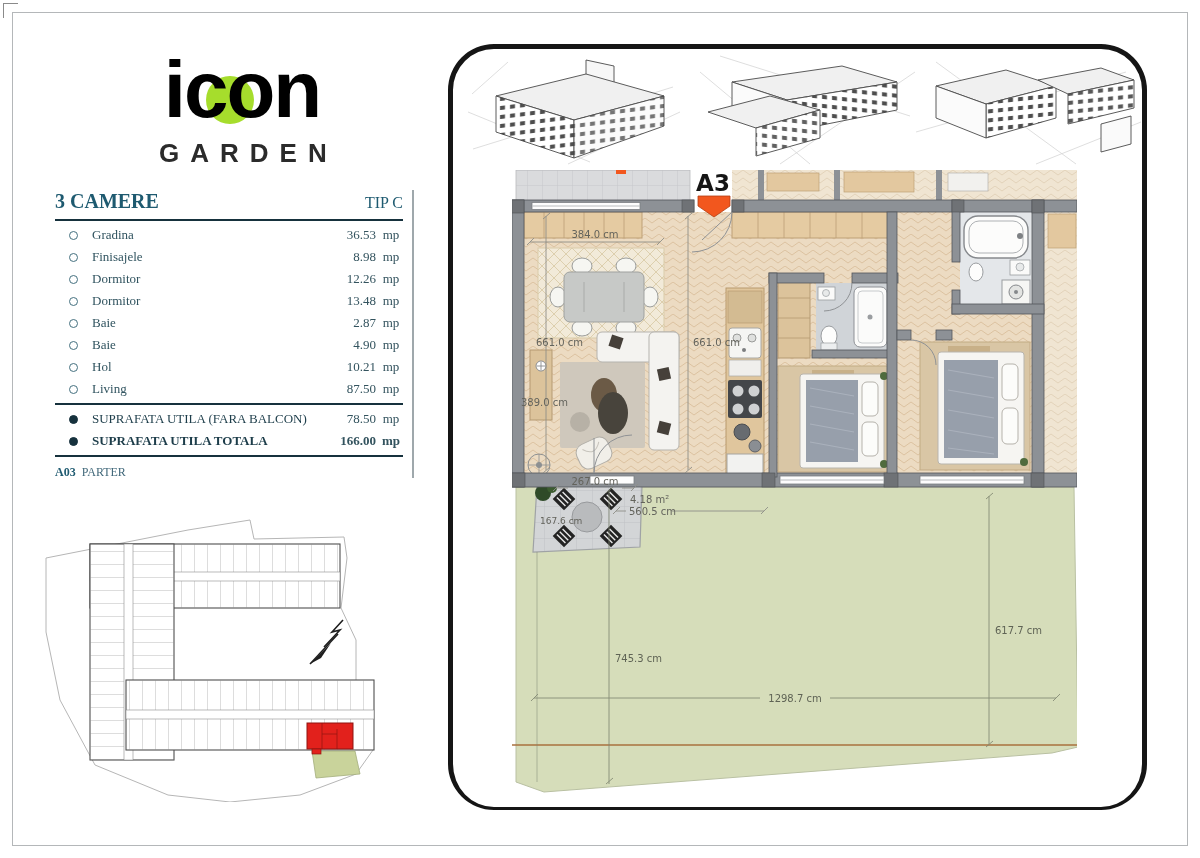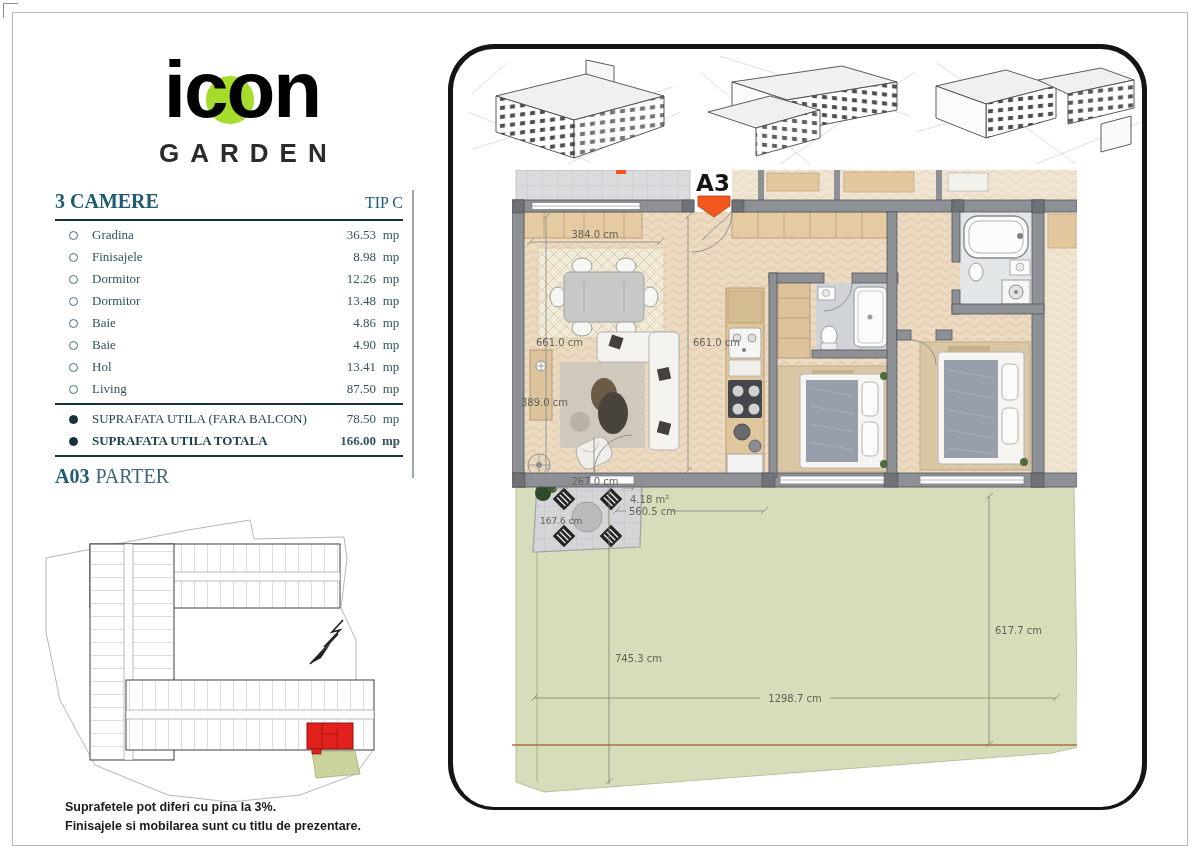--- a/index.html
+++ b/index.html
@@ -26,21 +26,21 @@
   .rule{border-top:2.4px solid #16313d;margin:3px 0;}
   .row{display:flex;align-items:center;height:22px;font-size:13px;}
   .blt{width:7px;height:7px;border:1.6px solid #44707f;border-radius:50%;
         margin:0 14px 0 14px;flex:none;}
   .tot .blt{background:#16313d;border-color:#16313d;}
   .lbl{color:#30535f;}
   .tot .lbl{color:#1d3d4a;}
   .val{margin-left:auto;width:52px;text-align:right;color:#33535e;}
   .unit{width:24px;text-align:center;margin-left:3px;color:#33535e;}
   .tot-strong{font-weight:bold;}
-  .unitrow{margin-top:8px;font-size:20px;}
+  .unitrow{margin-top:8px;font-size:12px;}
   .unit-code{font-weight:bold;color:#1e5a70;}
   .unit-level{color:#41687a;margin-left:6px;}
   .spec-vline{position:absolute;left:412px;top:190px;width:1.5px;height:288px;background:#9fa8ac;}
   
   .disclaimer{position:absolute;left:65px;top:798px;font-size:12.5px;font-weight:600;
         color:#1c1c1c;line-height:1.55;}
   
   .frame{position:absolute;left:448px;top:44px;width:699px;height:766px;box-sizing:border-box;
         border:5px solid #151515;border-bottom-width:3px;border-radius:46px;}
   .render{position:absolute;}
@@ -86,33 +86,33 @@
       </div>
     <div class="row">
         <span class="blt"></span>
         <span class="lbl">Dormitor</span>
         <span class="val">13.48</span>
         <span class="unit">mp</span>
       </div>
     <div class="row">
         <span class="blt"></span>
         <span class="lbl">Baie</span>
-        <span class="val">4.86</span>
+        <span class="val">2.87</span>
         <span class="unit">mp</span>
       </div>
     <div class="row">
         <span class="blt"></span>
         <span class="lbl">Baie</span>
         <span class="val">4.90</span>
         <span class="unit">mp</span>
       </div>
     <div class="row">
         <span class="blt"></span>
         <span class="lbl">Hol</span>
-        <span class="val">13.41</span>
+        <span class="val">10.21</span>
         <span class="unit">mp</span>
       </div>
     <div class="row">
         <span class="blt"></span>
         <span class="lbl">Living</span>
         <span class="val">87.50</span>
         <span class="unit">mp</span>
       </div>
     <div class="rule"></div>
     <div class="row tot">
@@ -163,24 +163,20 @@
       <line x1="284" y1="222" x2="299" y2="222" stroke="#8f1410" stroke-width="0.7"></line>
       <rect x="274" y="237" width="9" height="5" fill="#e2211c" stroke="#8f1410" stroke-width="0.7"></rect>
     </g>
     <g stroke="#1e1e1e" stroke-width="1.6" fill="none">
       <line x1="272" y1="152" x2="300" y2="122"></line>
       <polygon points="272,152 293,131 283,146" fill="#1e1e1e" stroke="none"></polygon>
       <path d="M286,135 L302,118 L294,120 L305,108"></path>
     </g>
   </svg>
 
-  <div class="disclaimer">
-    <div>Suprafetele pot diferi cu pina la 3%.</div>
-    <div>Finisajele si mobilarea sunt cu titlu de prezentare.</div>
-  </div>
 
   <div class="frame"></div>
 
   <svg class="render" style="left:468px;top:54px;" width="212" height="112" viewBox="0 0 212 112">
     <defs>
         <pattern id="w1" width="10" height="9" patternUnits="userSpaceOnUse" patternTransform="skewY(-7)">
           <rect x="2" y="2" width="5" height="4" fill="#3a3a3a"></rect>
         </pattern>
       </defs>
     <g stroke="#d6d6d6" stroke-width="0.8">

